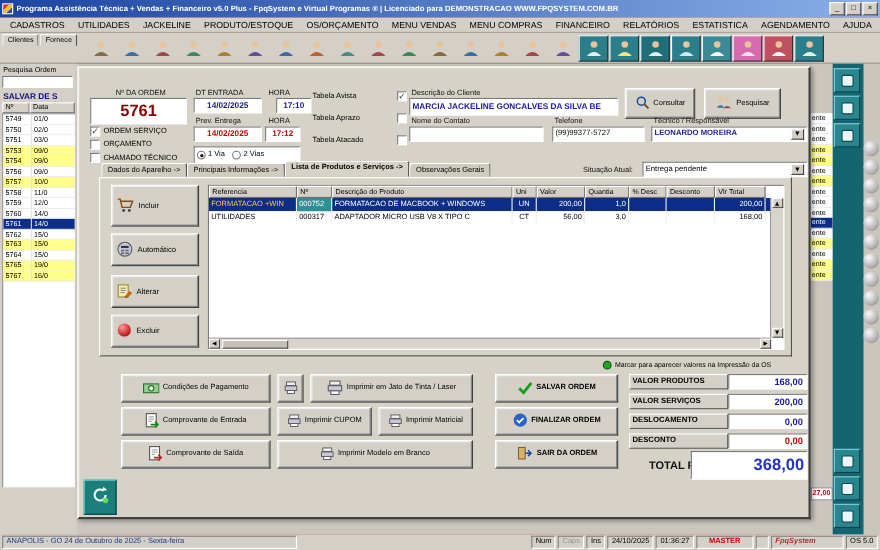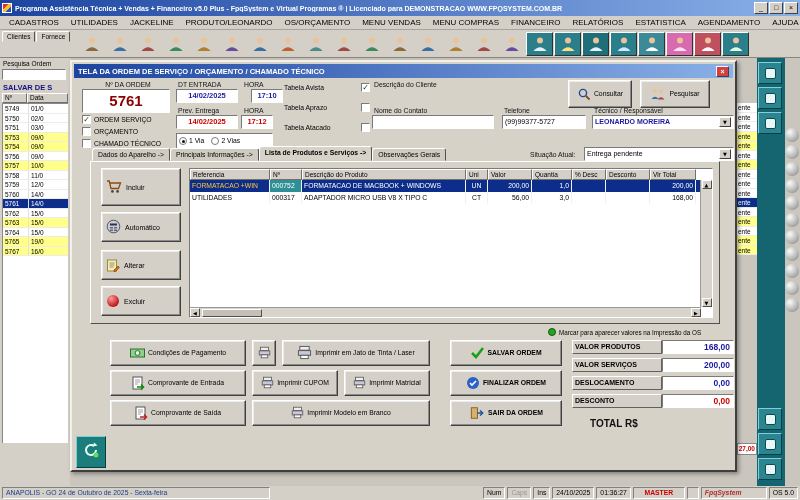--- a/index.html
+++ b/index.html
@@ -120,21 +120,21 @@
       <span class="wbtn">_</span>
       <span class="wbtn">□</span>
       <span class="wbtn">×</span>
     </span>
   </div>
 
   <div class="menubar">
       <div class="menu-item">CADASTROS</div>
       <div class="menu-item">UTILIDADES</div>
       <div class="menu-item">JACKELINE</div>
-      <div class="menu-item">PRODUTO/LEONARDO</div>
+      <div class="menu-item">PRODUTO/ESTOQUE</div>
       <div class="menu-item">OS/ORÇAMENTO</div>
       <div class="menu-item">MENU VENDAS</div>
       <div class="menu-item">MENU COMPRAS</div>
       <div class="menu-item">FINANCEIRO</div>
       <div class="menu-item">RELATÓRIOS</div>
       <div class="menu-item">ESTATISTICA</div>
       <div class="menu-item">AGENDAMENTO</div>
       <div class="menu-item">AJUDA</div>
     </div>
 
@@ -410,24 +410,20 @@
           <div class="sphere"></div>
           <div class="sphere"></div>
           <div class="sphere"></div>
           <div class="sphere"></div>
           <div class="sphere"></div>
           <div class="sphere"></div>
         </div>
     </div>
 
     <div class="dialog" style="left:70px;top:2px;">
-      <div class="dlg-title">
-        <span class="dlg-title-text">TELA DA ORDEM DE SERVIÇO / ORÇAMENTO / CHAMADO TÉCNICO</span>
-        <span class="dbtn red">×</span>
-      </div>
 
       <div class="lab" style="left:14px;top:19px;width:84px;text-align:center">Nº DA ORDEM</div>
       <div class="field bigno" style="left:10px;top:27px;width:88px;height:24px">5761</div>
       <div id="ordertypes" style="position:absolute;left:10px;top:52px;">
           <div class="chk-row">
             <span class="chk on">✓</span>
             <span class="chk-lab">ORDEM SERVIÇO</span>
           </div>
           <div class="chk-row">
             <span class="chk"></span>
@@ -467,20 +463,21 @@
             <span class="chk-lab">Tabela Aprazo</span>
             <span class="chk"></span>
           </div>
           <div class="chk-row spread">
             <span class="chk-lab">Tabela Atacado</span>
             <span class="chk"></span>
           </div>
         </div>
 
       <div class="lab" style="left:302px;top:19px">Descrição do Cliente</div>
+      <div class="field" style="left:300px;top:27px;width:190px;height:16px;line-height:14px;font-weight:bold;color:var(--c-blueval)">MARCIA JACKELINE GONCALVES DA SILVA BE</div>
       <div class="btn3d" style="left:496px;top:18px;width:64px;height:28px">
         <span><svg width="14" height="14" viewBox="0 0 14 14">
               <circle cx="6" cy="6" r="3.6" fill="none" stroke="#1a4a9a" stroke-width="1.4"></circle>
               <line x1="8.8" y1="8.8" x2="12.5" y2="12.5" stroke="#7a4a1a" stroke-width="1.8"></line>
             </svg></span>
         <span class="blab">Consultar</span>
       </div>
       <div class="btn3d" style="left:568px;top:18px;width:70px;height:28px">
         <span><svg width="16" height="14" viewBox="0 0 16 14">
               <circle cx="5" cy="4" r="2.2" fill="#e9c39a"></circle>
@@ -704,20 +701,21 @@
           <div class="tot-row">
             <div class="tot-lab">DESLOCAMENTO</div>
             <div class="tot-val">0,00</div>
           </div>
           <div class="tot-row">
             <div class="tot-lab">DESCONTO</div>
             <div class="tot-val red">0,00</div>
           </div>
         </div>
       <div class="lab" style="left:518px;top:356px;font-weight:bold;font-size:10px">TOTAL R$</div>
+      <div class="field" style="left:556px;top:348px;width:106px;height:26px;font-size:15px;font-weight:bold;color:var(--c-total);text-align:right;line-height:23px">368,00</div>
 
       <div class="refresh-btn">
         <span><svg width="18" height="18" viewBox="0 0 18 18">
               <path d="M14 9a5 5 0 1 1-2-4" fill="none" stroke="#eafff0" stroke-width="2"></path>
               <path d="M12 1.5l3.5 3-4.5 1z" fill="#eafff0"></path>
               <circle cx="14" cy="14" r="2.5" fill="#5ae05a"></circle>
             </svg></span>
       </div>
     </div>
   </div>

